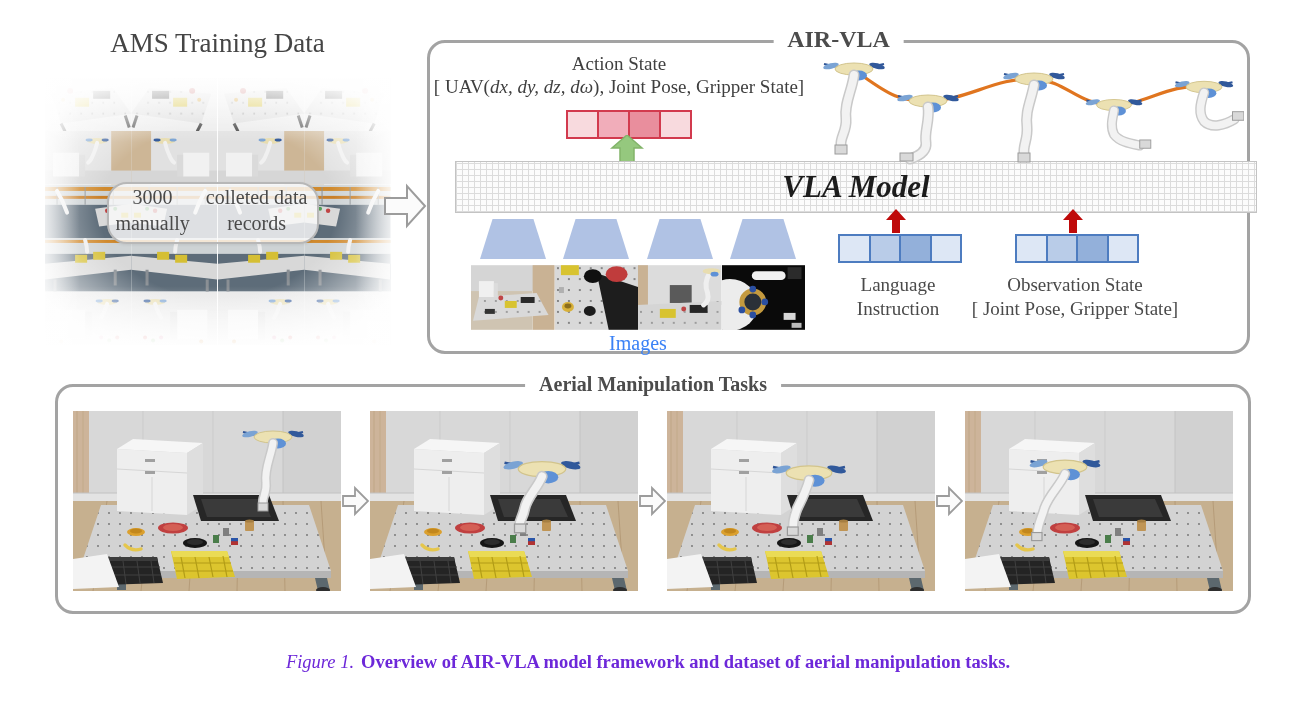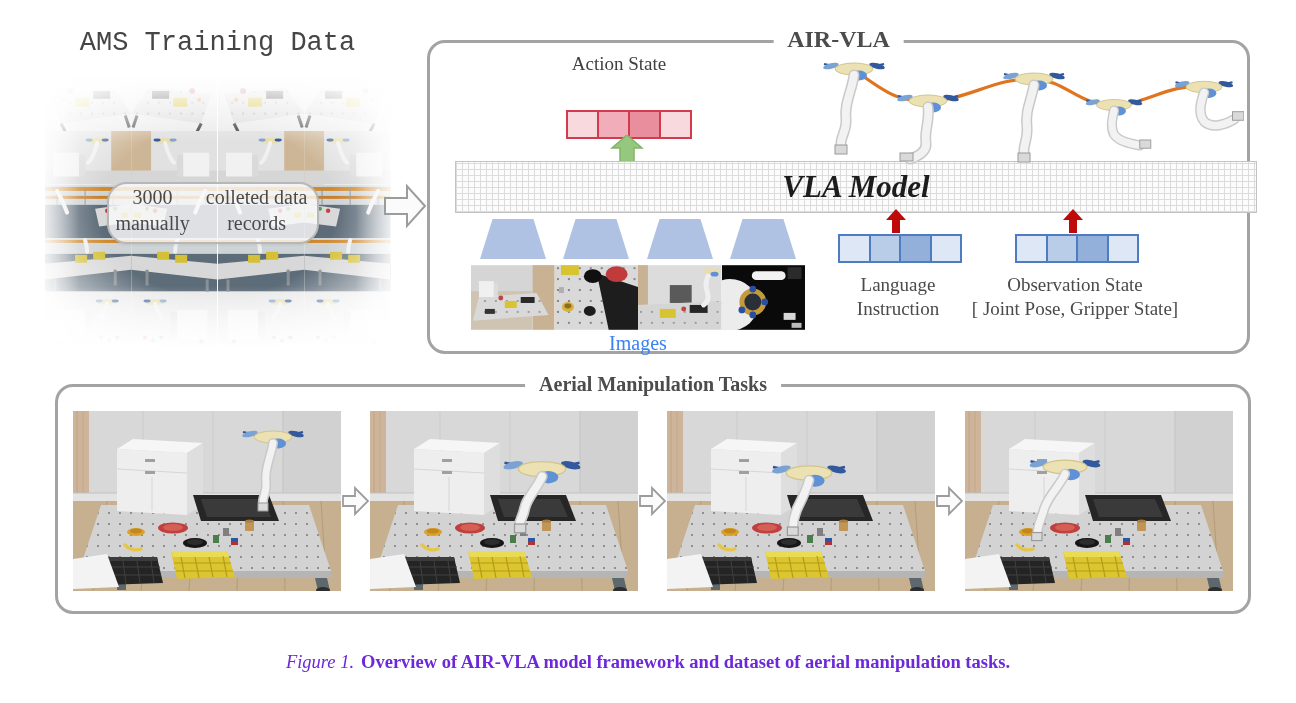--- a/index.html
+++ b/index.html
@@ -1,20 +1,20 @@
 <!DOCTYPE html>
 <html><head>
 <meta charset="utf-8">
 <style>
   html,body{margin:0;padding:0;background:#fff;}
   .fig{position:relative;width:1296px;height:703px;background:#fff;overflow:hidden;
        font-family:"Liberation Serif",serif;color:#3d3d3d;}
   .abs{position:absolute;}
   
-  .ams-title{left:45px;top:28px;width:345px;text-align:center;font-size:27px;color:#454545;font-family:Liberation Mono, monospace;}
+  .ams-title{left:45px;top:28px;width:345px;text-align:center;font-size:27px;color:#454545;}
   .collage{left:45px;top:78px;width:345px;height:267px;display:grid;
            grid-template-columns:repeat(4,1fr);grid-template-rows:repeat(5,1fr);}
   .collage svg{width:100%;height:100%;display:block;}
   .collage .flip{transform:scaleX(-1);}
   .vignette{left:45px;top:78px;width:345px;height:267px;pointer-events:none;
     background:
       linear-gradient(to bottom,rgba(255,255,255,.85),rgba(255,255,255,0) 24%,rgba(255,255,255,0) 78%,rgba(255,255,255,.85)),
       linear-gradient(to right,rgba(255,255,255,.75),rgba(255,255,255,0) 10%,rgba(255,255,255,0) 90%,rgba(255,255,255,.75)),
       radial-gradient(ellipse 62% 58% at 50% 50%,rgba(255,255,255,0) 55%,rgba(255,255,255,.85) 100%);}
   .pill{left:107px;top:182px;width:208px;height:58px;border:2px solid #b7b7b7;border-radius:20px;
@@ -226,20 +226,23 @@
 
   <svg class="abs" style="left:383px;top:182px" width="44" height="48" viewBox="0 0 44 48">
     <polygon points="2,16 24,16 24,4 42,24 24,44 24,32 2,32" fill="#fbfbfb" stroke="#9c9c9c" stroke-width="2"></polygon>
   </svg>
 
   <div class="abs panel airvla">
     <div class="box-title">AIR-VLA</div>
 
     <div class="abs action-block">
       <div class="action-title">Action State</div>
+      <div class="action-detail">
+        <span>[ UAV(</span><i>dx, dy, dz, dω</i><span>), Joint Pose, Gripper State]</span>
+      </div>
     </div>
 
     <div class="abs tok-row tok-red" style="border: 2px solid rgb(210, 58, 78);">
         <div class="cell" style="background: rgb(248, 218, 222);"></div>
         <div class="cell" style="background: rgb(241, 173, 186); border-left: 2px solid rgb(210, 58, 78);"></div>
         <div class="cell" style="background: rgb(233, 142, 157); border-left: 2px solid rgb(210, 58, 78);"></div>
         <div class="cell" style="background: rgb(248, 218, 222); border-left: 2px solid rgb(210, 58, 78);"></div>
       </div>
 
     <svg class="abs" style="left:179px;top:92px" width="36" height="28" viewBox="0 0 36 28">

